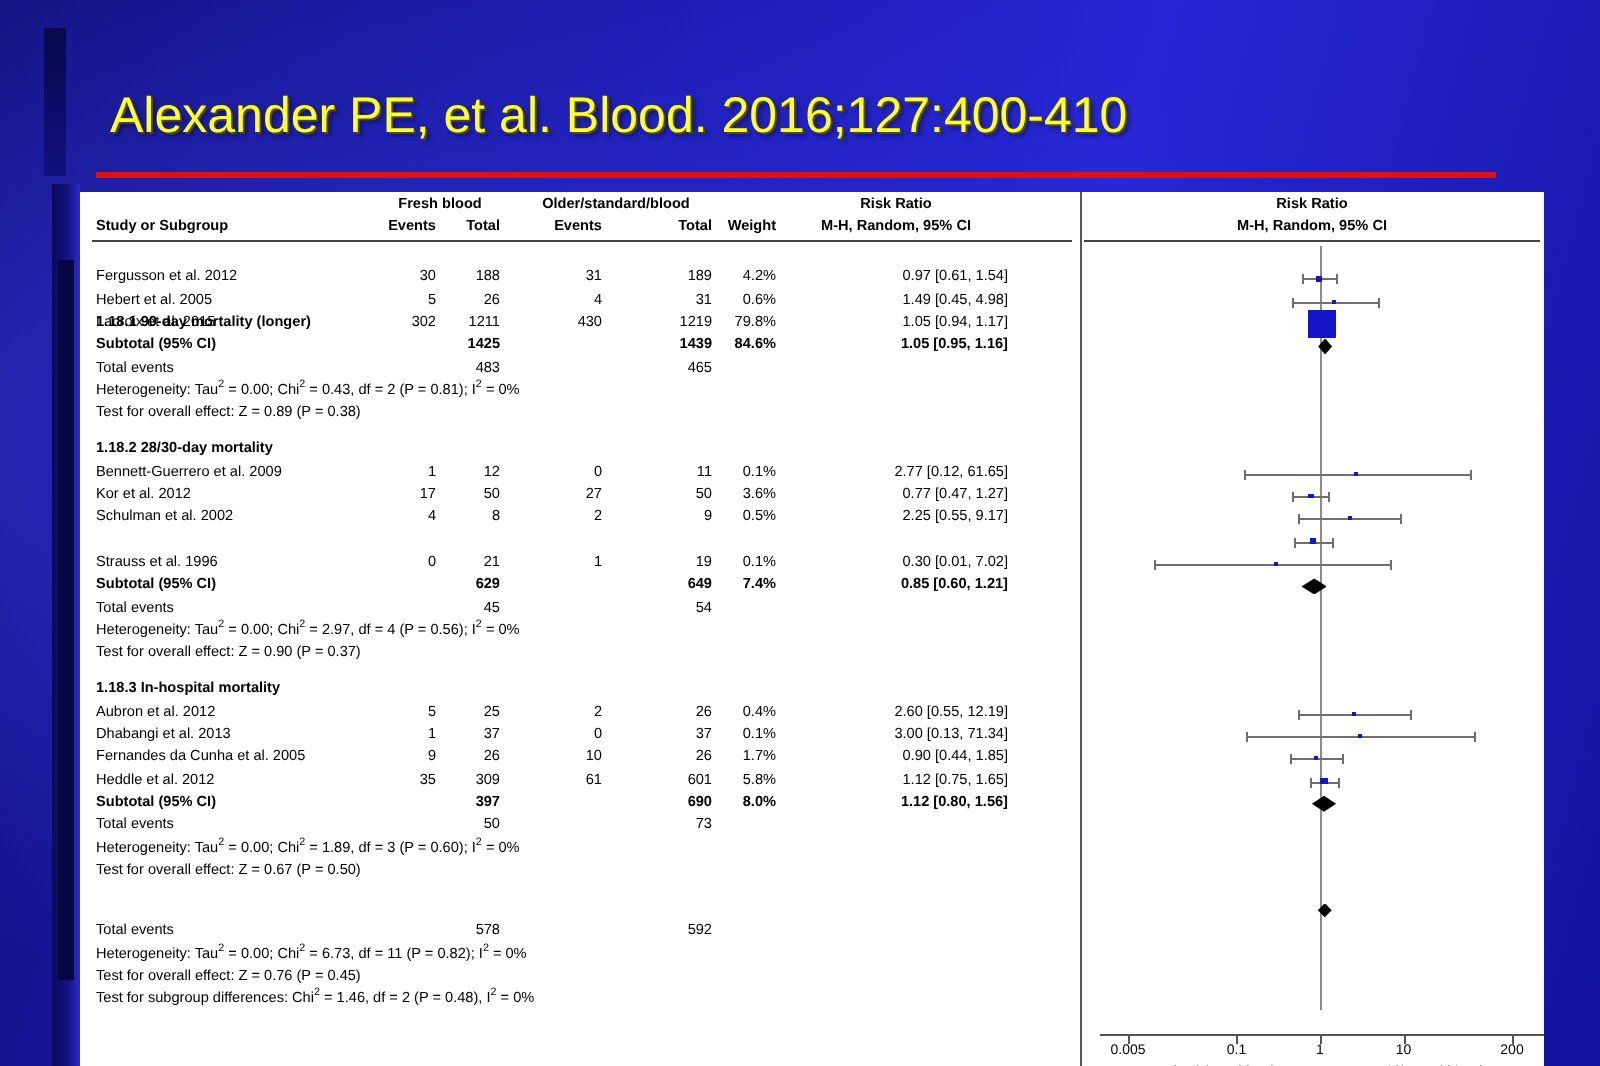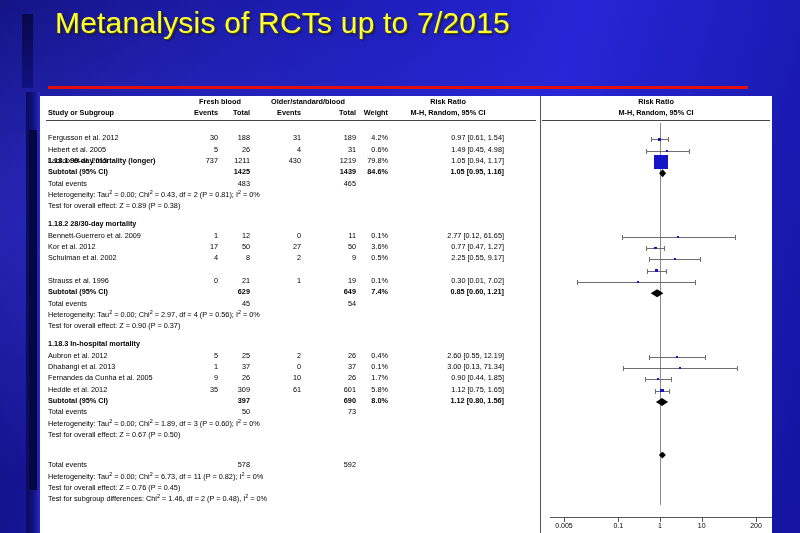--- a/index.html
+++ b/index.html
@@ -82,21 +82,21 @@
   .tick-lbl{position:absolute;font-size:7px;text-align:center;white-space:nowrap;}
   .foot-lbl{position:absolute;font-size:7.2px;white-space:nowrap;}
 </style>
 </head>
 <body>
 
 <div id="slide-bg"></div>
 
 <div id="title-block">
   <div class="title-bar-dark"></div>
-  <div class="title-line" id="title-main">Metanalysis of RCTs up to 7/2015</div>
+  <div class="title-line" id="title-sub">Alexander PE, et al. Blood. 2016;127:400-410</div>
   <div id="title-underline"></div>
 </div>
 
 <div class="accent-bar-outer"></div>
 <div class="accent-bar-inner"></div>
 
 <div id="figure-panel">
   <div id="table-area">
       <div class="hdr-grp" style="left: 150px; top: 2px; width: 60px; text-align: center;">Fresh blood</div>
       <div class="hdr-grp" style="left: 218px; top: 2px; width: 100px; text-align: center;">Older/standard/blood</div>
@@ -123,21 +123,21 @@
         <div class="c-study">Hebert  et al. 2005</div>
         <div class="c-e1">5</div>
         <div class="c-t1">26</div>
         <div class="c-e2">4</div>
         <div class="c-t2">31</div>
         <div class="c-w">0.6%</div>
         <div class="c-rr">1.49 [0.45, 4.98]</div>
       </div>
       <div class="row" style="top: 60.9px;">
         <div class="c-study">Lacroix et al. 2015</div>
-        <div class="c-e1">737</div>
+        <div class="c-e1">302</div>
         <div class="c-t1">1211</div>
         <div class="c-e2">430</div>
         <div class="c-t2">1219</div>
         <div class="c-w">79.8%</div>
         <div class="c-rr">1.05 [0.94, 1.17]</div>
       </div>
       <div class="row" style="top: 72.2px;">
         <div class="c-study" style="font-weight: bold;">Subtotal (95% CI)</div>
         <div class="c-e1" style="font-weight: bold;"></div>
         <div class="c-t1" style="font-weight: bold;">1425</div>

